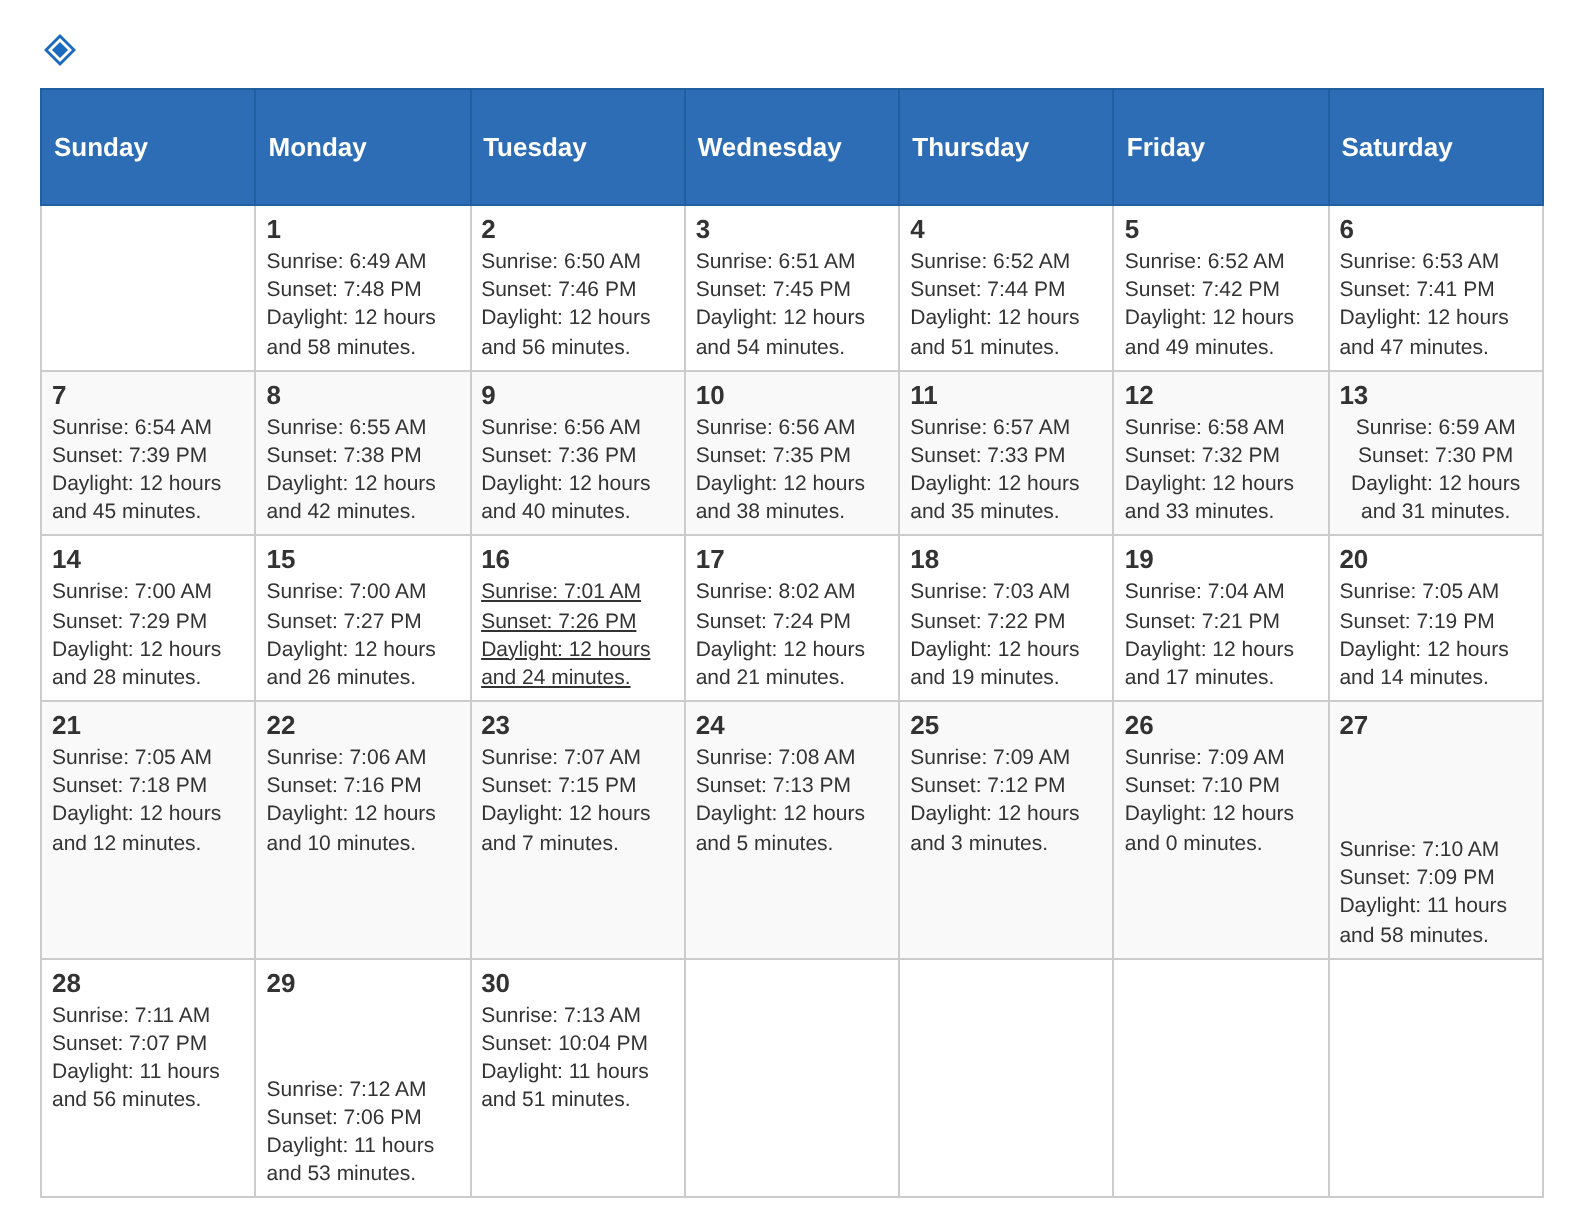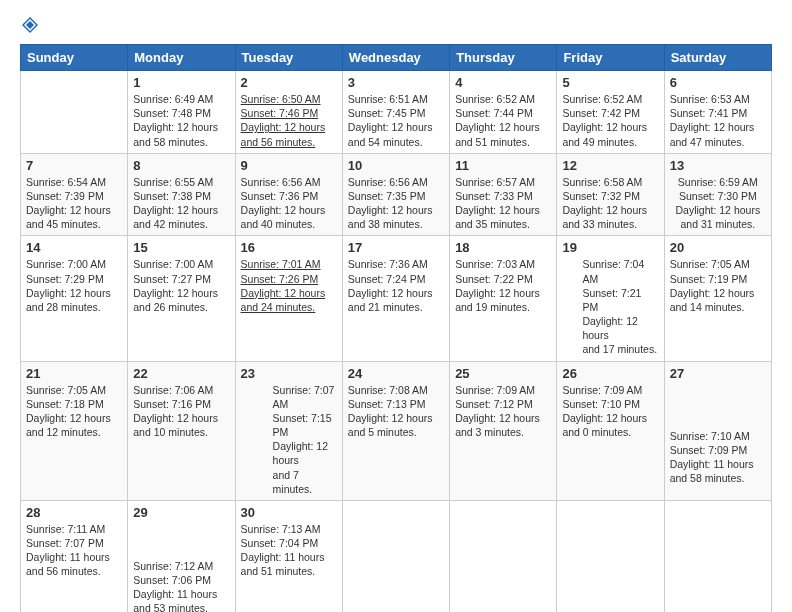--- a/index.html
+++ b/index.html
@@ -56,21 +56,21 @@
     }
     .calendar {
       width: 100%;
       border-collapse: collapse;
       border: 1px solid #ccc;
     }
     .calendar th {
       background: #2d6db5;
       color: #fff;
       text-align: left;
-      padding: 5px 6px;
+      padding: 21px 6px;
       font-size: 13px;
       font-weight: bold;
       border: 1px solid #2060a0;
       margin-left: 28px;
     }
     .calendar td {
       vertical-align: top;
       border: 1px solid #ccc;
       padding: 4px 5px;
       width: 107px;
@@ -135,21 +135,21 @@
           <td class="empty-cell"></td>
           <td>
             <span class="day-number">1</span>
             <div class="day-info" style="white-space: pre-line;">Sunrise: 6:49 AM
 Sunset: 7:48 PM
 Daylight: 12 hours
 and 58 minutes.</div>
           </td>
           <td>
             <span class="day-number">2</span>
-            <div class="day-info" style="white-space: pre-line; text-decoration: underline;">Sunrise: 6:50 AM
+            <div class="day-info" style="white-space: pre-line;">Sunrise: 6:50 AM
 Sunset: 7:46 PM
 Daylight: 12 hours
 and 56 minutes.</div>
           </td>
           <td>
             <span class="day-number">3</span>
             <div class="day-info" style="white-space: pre-line;">Sunrise: 6:51 AM
 Sunset: 7:45 PM
 Daylight: 12 hours
 and 54 minutes.</div>
@@ -244,35 +244,35 @@
           </td>
           <td>
             <span class="day-number">16</span>
             <div class="day-info" style="white-space: pre-line; text-decoration: underline;">Sunrise: 7:01 AM
 Sunset: 7:26 PM
 Daylight: 12 hours
 and 24 minutes.</div>
           </td>
           <td>
             <span class="day-number">17</span>
-            <div class="day-info" style="white-space: pre-line;">Sunrise: 7:36 AM
+            <div class="day-info" style="white-space: pre-line;">Sunrise: 8:02 AM
 Sunset: 7:24 PM
 Daylight: 12 hours
 and 21 minutes.</div>
           </td>
           <td>
             <span class="day-number">18</span>
             <div class="day-info" style="white-space: pre-line;">Sunrise: 7:03 AM
 Sunset: 7:22 PM
 Daylight: 12 hours
 and 19 minutes.</div>
           </td>
           <td>
             <span class="day-number">19</span>
-            <div class="day-info" style="white-space: pre-line; margin-left: 20px;">Sunrise: 7:04 AM
+            <div class="day-info" style="white-space: pre-line;">Sunrise: 7:04 AM
 Sunset: 7:21 PM
 Daylight: 12 hours
 and 17 minutes.</div>
           </td>
           <td>
             <span class="day-number">20</span>
             <div class="day-info" style="white-space: pre-line;">Sunrise: 7:05 AM
 Sunset: 7:19 PM
 Daylight: 12 hours
 and 14 minutes.</div>
@@ -288,21 +288,21 @@
           </td>
           <td>
             <span class="day-number">22</span>
             <div class="day-info" style="white-space: pre-line;">Sunrise: 7:06 AM
 Sunset: 7:16 PM
 Daylight: 12 hours
 and 10 minutes.</div>
           </td>
           <td>
             <span class="day-number">23</span>
-            <div class="day-info" style="white-space: pre-line; margin-left: 32px;">Sunrise: 7:07 AM
+            <div class="day-info" style="white-space: pre-line;">Sunrise: 7:07 AM
 Sunset: 7:15 PM
 Daylight: 12 hours
 and 7 minutes.</div>
           </td>
           <td>
             <span class="day-number">24</span>
             <div class="day-info" style="white-space: pre-line;">Sunrise: 7:08 AM
 Sunset: 7:13 PM
 Daylight: 12 hours
 and 5 minutes.</div>
@@ -340,21 +340,21 @@
           <td>
             <span class="day-number">29</span>
             <div class="day-info" style="white-space: pre-line; margin-top: 39px;">Sunrise: 7:12 AM
 Sunset: 7:06 PM
 Daylight: 11 hours
 and 53 minutes.</div>
           </td>
           <td>
             <span class="day-number">30</span>
             <div class="day-info" style="white-space: pre-line;">Sunrise: 7:13 AM
-Sunset: 7:04 PM
+Sunset: 10:04 PM
 Daylight: 11 hours
 and 51 minutes.</div>
           </td>
           <td class="empty-cell"></td>
           <td class="empty-cell"></td>
           <td class="empty-cell"></td>
           <td class="empty-cell"></td>
         </tr>
       </tbody>
   </table>

